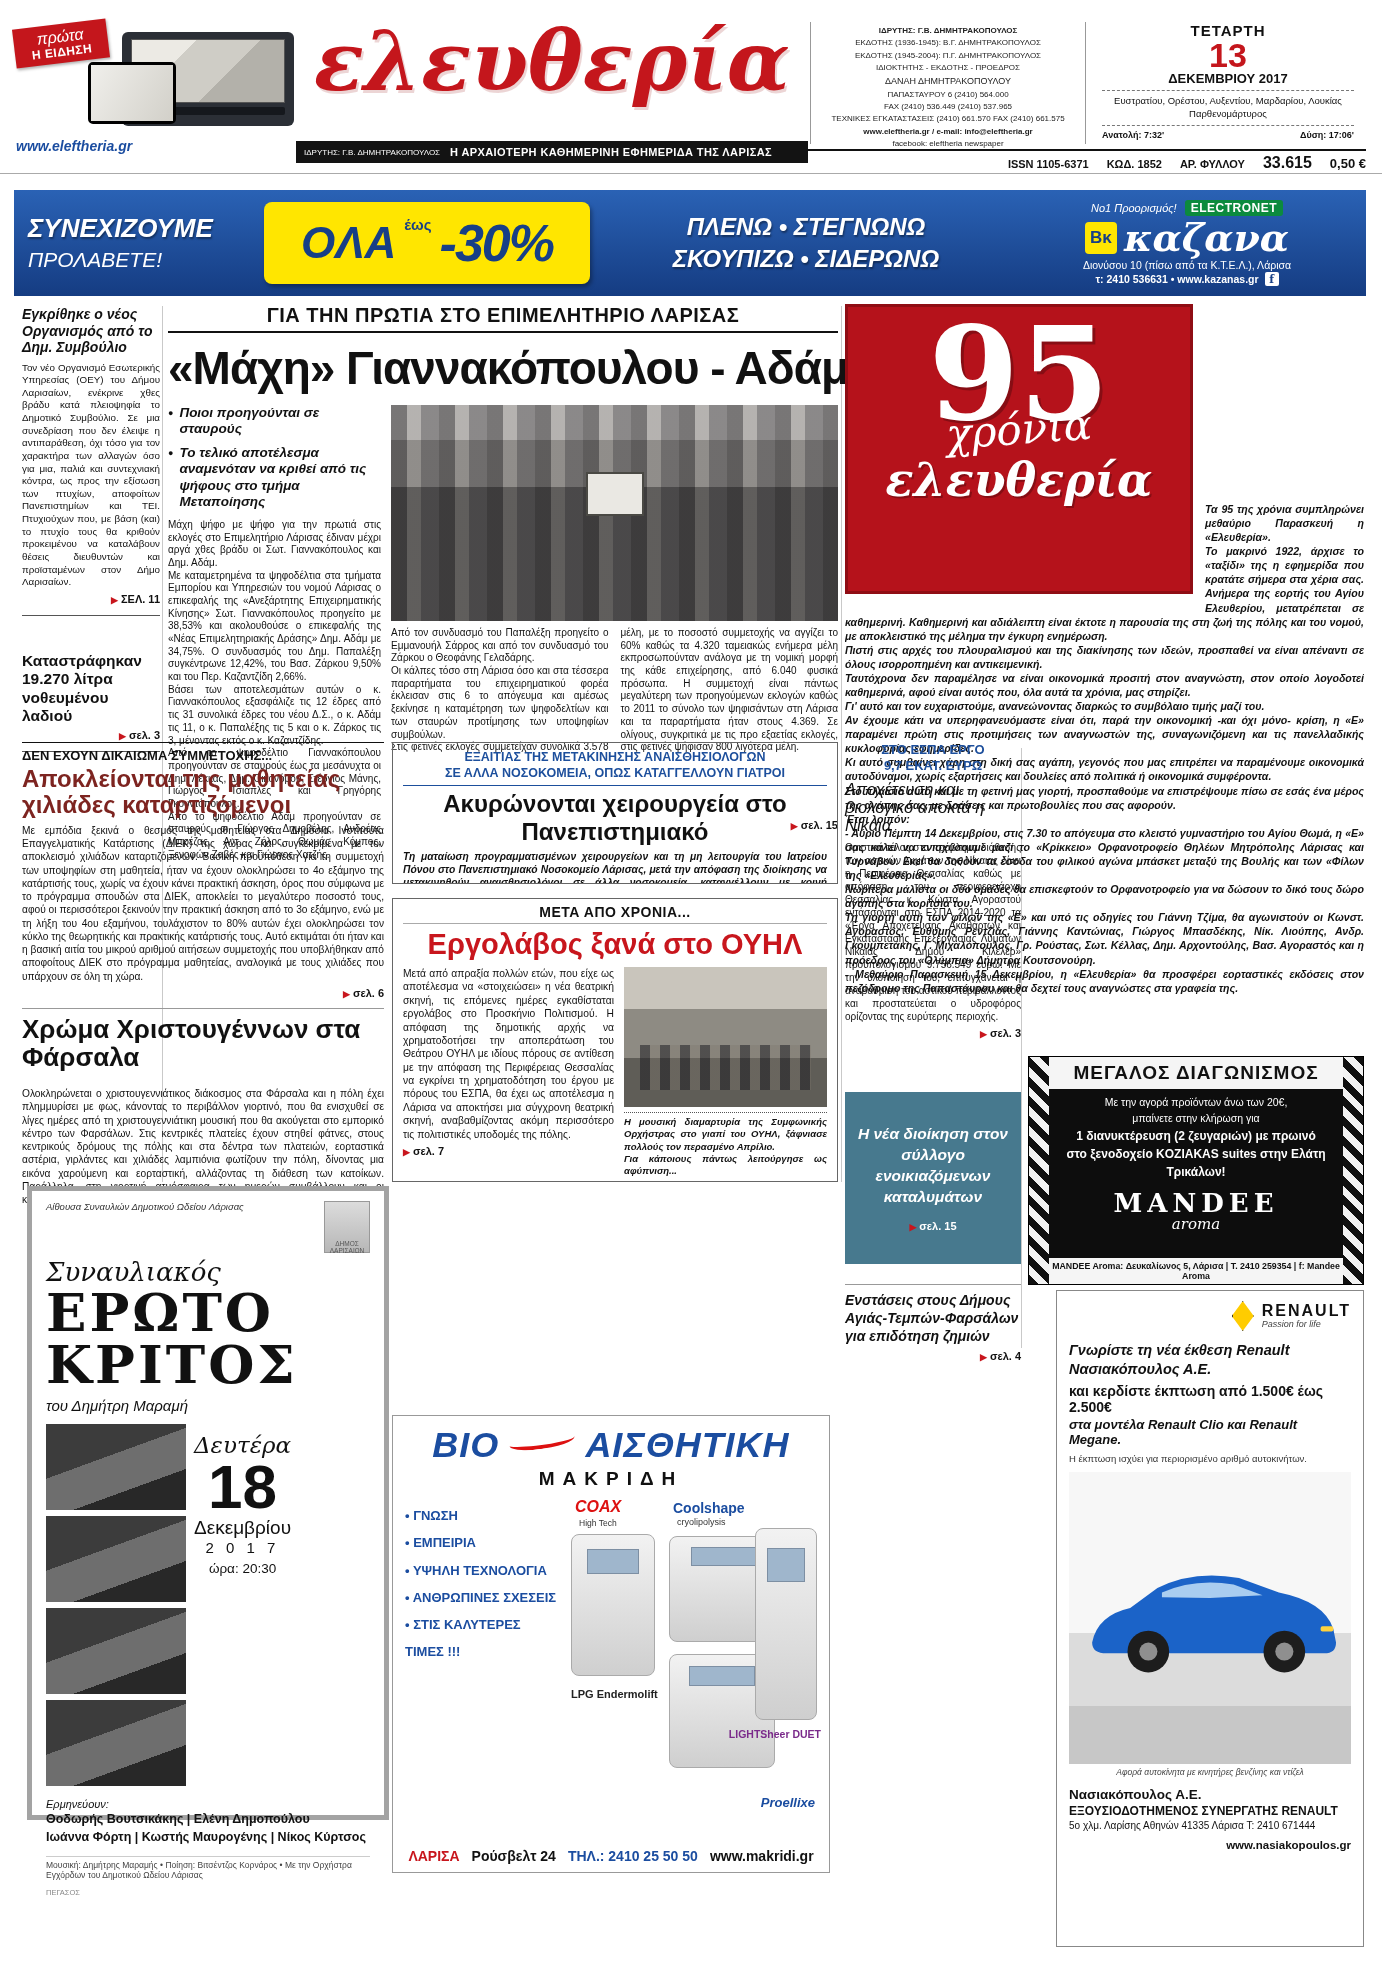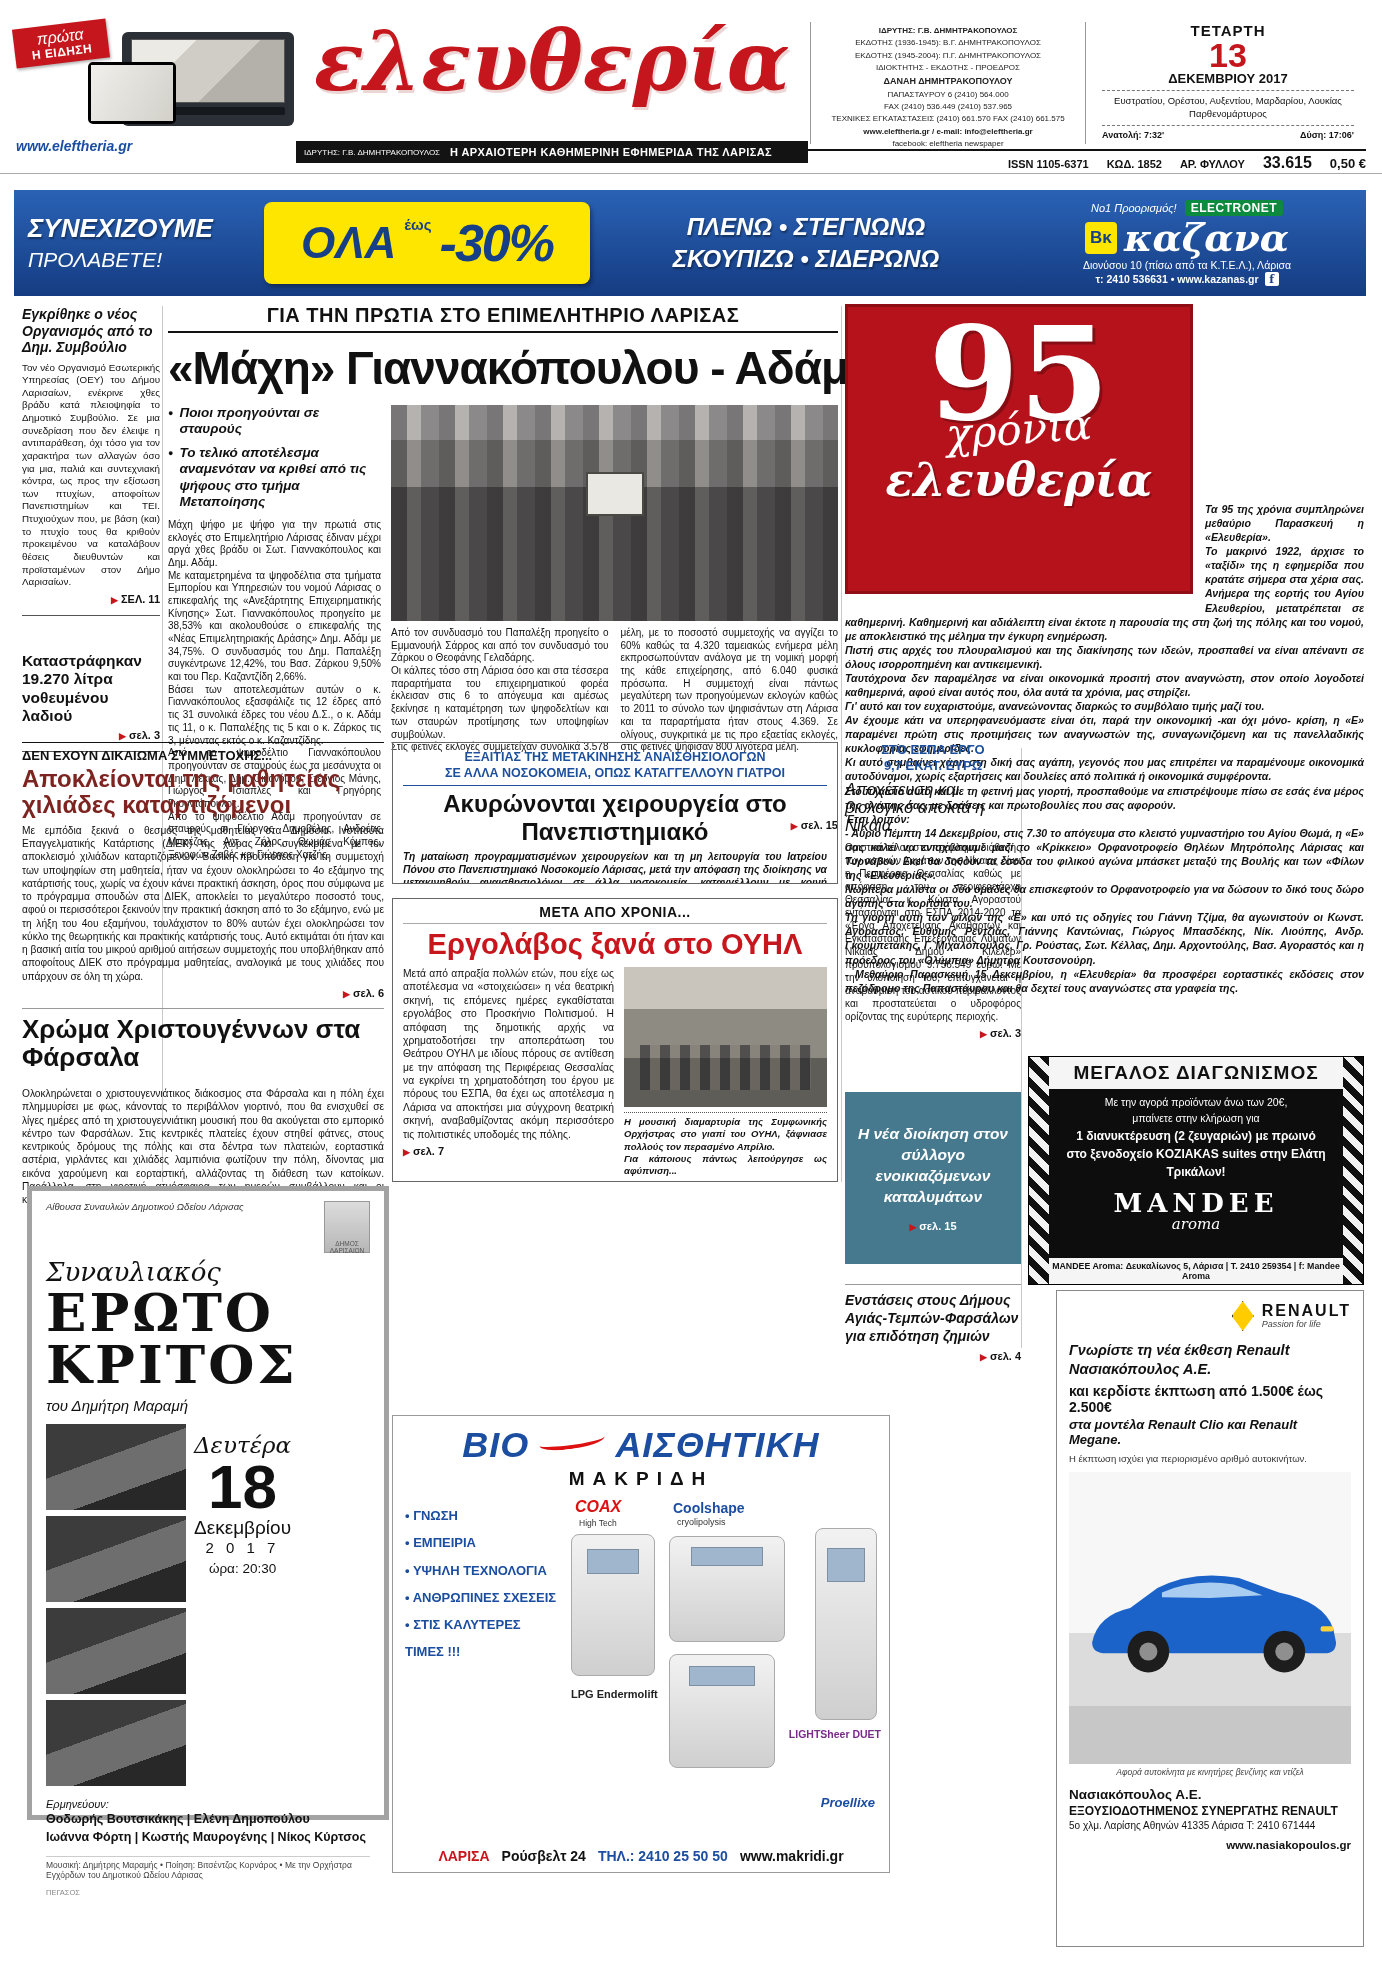--- a/index.html
+++ b/index.html
@@ -22,21 +22,21 @@
 .laptop .base{margin-top:4px;height:8px;background:#15181d;border-radius:2px}
 .tablet{position:absolute;left:0;top:36px;width:88px;height:62px;background:#0f1114;border-radius:5px;border:3px solid #000;z-index:2}
 .tablet .scr{width:100%;height:100%;background:linear-gradient(120deg,#f0efeb,#d2d0c9)}
 .promo-url{position:absolute;left:2px;bottom:0;font-weight:bold;font-style:italic;font-size:14px;color:#1b4da0}
 .logo{position:absolute;left:296px;top:18px;width:512px;text-align:center;font-size:82px;line-height:1.05;font-weight:bold;font-style:italic;color:#c4161c;font-family:"DejaVu Serif",serif;text-shadow:2px 3px 0 rgba(150,20,20,.18)}
 .blackbar{position:absolute;left:296px;top:141px;width:512px;height:22px;background:#131313;color:#fff;display:flex;align-items:center;gap:10px;padding:0 8px}
 .blackbar .founder{font-size:8px;white-space:nowrap}
 .blackbar .slogan{font-size:11px;font-weight:bold;letter-spacing:.4px;white-space:nowrap}
 .publisher{position:absolute;left:810px;top:22px;width:276px;height:122px;border-left:1px solid #999;border-right:1px solid #999;padding:3px 8px;text-align:center;font-size:8px;line-height:1.55;color:#222}
 .publisher .pb{font-weight:bold}
-.publisher .pname{font-weight:bold;font-size:9px}
+.publisher .pname{font-weight:normal;font-size:9px}
 .datebox{position:absolute;left:1090px;top:22px;width:276px;height:122px;text-align:center;padding:0 12px}
 .d-day{font-size:15px;font-weight:bold;letter-spacing:1px}
 .d-num{font-size:34px;font-weight:bold;color:#c4161c;line-height:.95}
 .d-my{font-size:13px;font-weight:bold}
 .dash{border:none;border-top:1px dashed #777;margin:4px 0}
 .d-names{font-size:9.5px;line-height:1.35}
 .d-sun{display:flex;justify-content:space-between;font-size:9px;font-weight:bold;margin-top:2px}
 .issn{position:absolute;left:806px;top:149px;width:560px;display:flex;justify-content:flex-end;align-items:baseline;gap:18px;font-weight:bold;border-top:2px solid #111;padding-top:3px}
 .issn .s1{font-size:11px}.issn .s2{font-size:16px}.issn .s3{font-size:13px}
 
@@ -163,21 +163,21 @@
 .ero-day{font-family:"DejaVu Serif",serif;font-style:italic;font-size:23px}
 .ero-num{font-weight:bold;font-size:62px;line-height:.95}
 .ero-month{font-size:19px}
 .ero-year{font-size:15px;letter-spacing:4px}
 .ero-time{font-size:13.5px;margin-top:5px}
 .ero-perf-label{font-style:italic;font-size:11px;margin-top:12px}
 .ero-perf{font-weight:bold;font-size:12.5px;line-height:1.45}
 .ero-credits{font-size:8.5px;color:#444;margin-top:10px;border-top:1px solid #ccc;padding-top:3px}
 .ero-printer{font-size:7.5px;color:#888;margin-top:8px}
 
-.mak{left:392px;top:1186px;width:498px;height:458px;border:1px solid #999;padding:8px 12px;background:#fff;position:relative}
+.mak{left:392px;top:1186px;width:438px;height:458px;border:1px solid #999;padding:8px 12px;background:#fff;position:relative}
 .mak-titlerow{display:flex;align-items:baseline;gap:10px;justify-content:center}
 .mak-t{color:#1b4da0;font-weight:bold;font-style:italic;font-size:36px;letter-spacing:1px}
 .mak-swoosh{width:66px;height:16px;border-bottom:4px solid #d11;border-radius:0 0 60% 40%;transform:translateY(-8px) rotate(-6deg)}
 .mak-name{text-align:center;font-weight:bold;font-size:19px;letter-spacing:8px;margin-top:2px}
 .mak-flex{display:flex;margin-top:12px;gap:8px}
 .mak-list{width:158px;color:#1b4da0;font-weight:bold;font-size:13px;line-height:2.1}
 .mak-machines{flex:1;position:relative;height:302px}
 .machine{position:absolute;background:linear-gradient(180deg,#f2f2f2,#cfcfcf);border:1px solid #aaa;border-radius:8px}
 .machine .panel{position:absolute;left:18%;top:10%;width:64%;height:18%;background:#9fb6cc;border:1px solid #7d8fa3}
 .lbl{position:absolute;font-size:11px}

